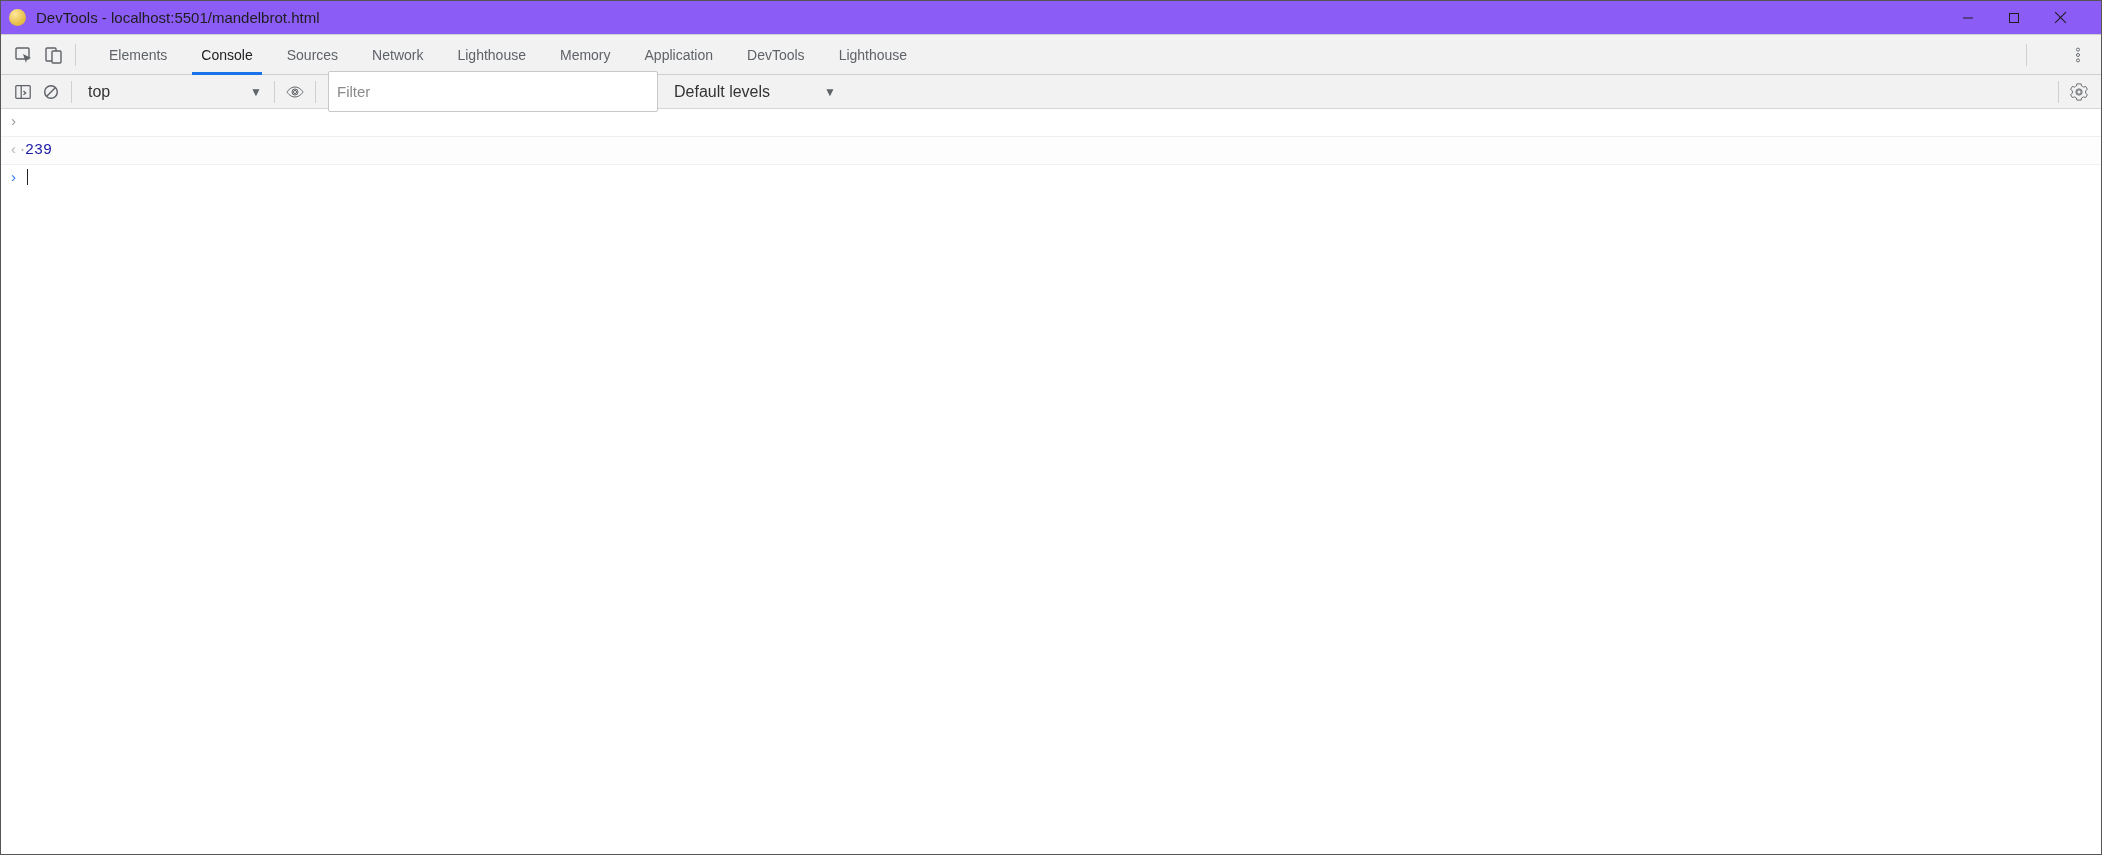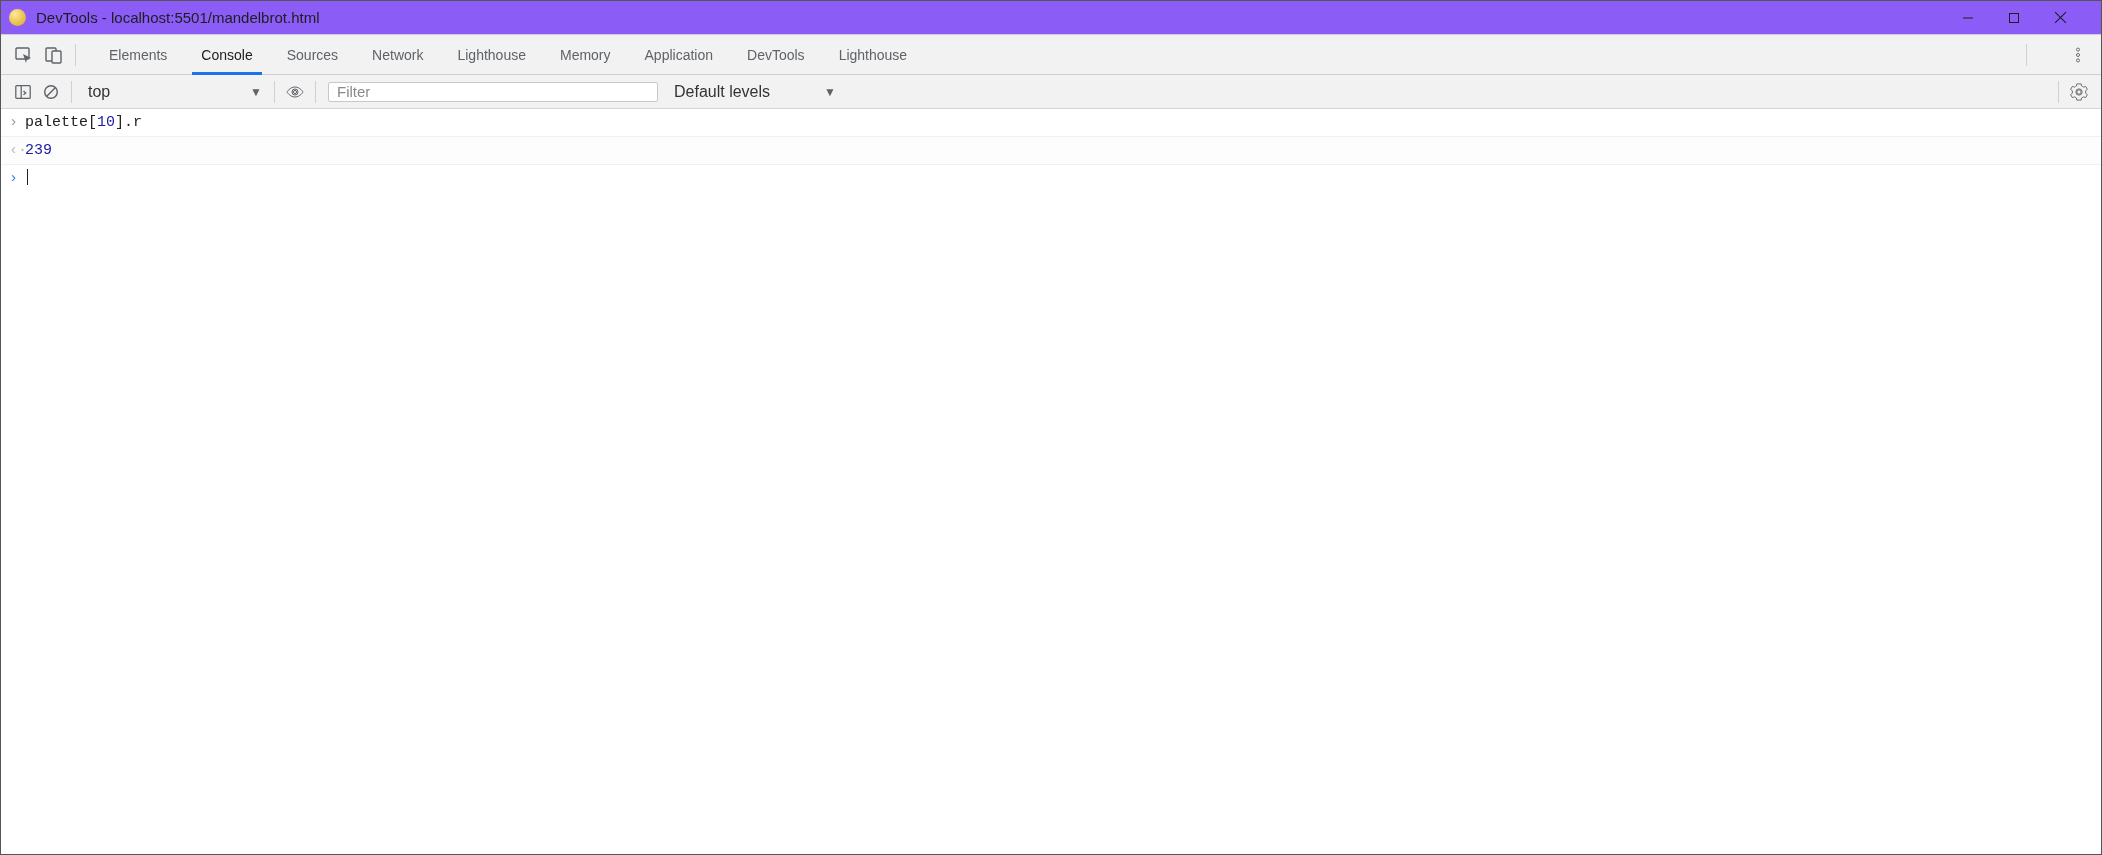--- a/index.html
+++ b/index.html
@@ -101,21 +101,21 @@
     display: flex; align-items: center; justify-content: space-between;
     height: 24px;
     min-width: 190px;
     font-size: 16px; color: #333;
     background: #f2f2f2;
     border: none;
     padding: 0 6px 0 10px;
   }
   .ctx-select .chev { color: #5f6368; font-size: 12px; }
   .filter-input {
-    height: 20px;
+    height: 41px;
     width: 330px;
     border: 1px solid #c8c8c8;
     border-radius: 2px;
     background: #fff;
     padding: 0 8px;
     font-size: 15px;
     color: #333;
     margin: 0 10px 0 6px;
   }
   .filter-input::placeholder { color: #8a8a8a; }
@@ -292,21 +292,20 @@
       <path d="M10 6.5a3.5 3.5 0 1 0 0 7 3.5 3.5 0 0 0 0-7Zm7.4 3.5c0-.5 0-.9-.1-1.3l2-1.6-1.9-3.3-2.4.8a7.4 7.4 0 0 0-2.2-1.3L12.4 1H7.6l-.4 2.3A7.4 7.4 0 0 0 5 4.6l-2.4-.8L.7 7.1l2 1.6c-.1.4-.1.8-.1 1.3s0 .9.1 1.3l-2 1.6 1.9 3.3 2.4-.8c.7.5 1.4 1 2.2 1.3l.4 2.3h4.8l.4-2.3c.8-.3 1.5-.8 2.2-1.3l2.4.8 1.9-3.3-2-1.6c.1-.4.1-.8.1-1.3Z"></path>
       <circle cx="10" cy="10" r="2.4" fill="#f2f2f2"></circle>
     </svg>
   </div>
 </div>
 
 <div class="console-body">
 
   <div class="row">
     <div class="gutter">›</div>
-    <div class="content code-text"><span>palette[</span><span class="num-blue">10</span><span>].r</span></div>
   </div>
 
   <div class="row result">
     <div class="gutter">‹·</div>
     <div class="content ret-num">239</div>
   </div>
 
   <div class="row input-line" style="border-bottom:none">
     <div class="gutter">›</div>
     <div class="content"><span class="prompt-caret"></span></div>

